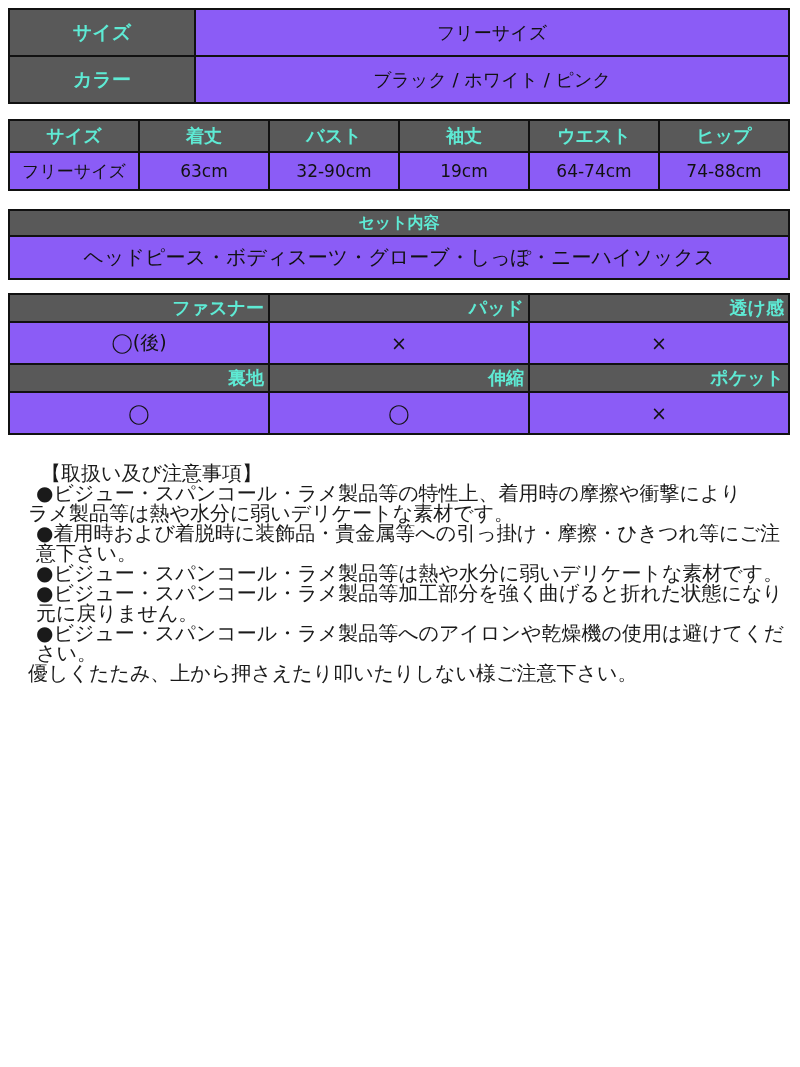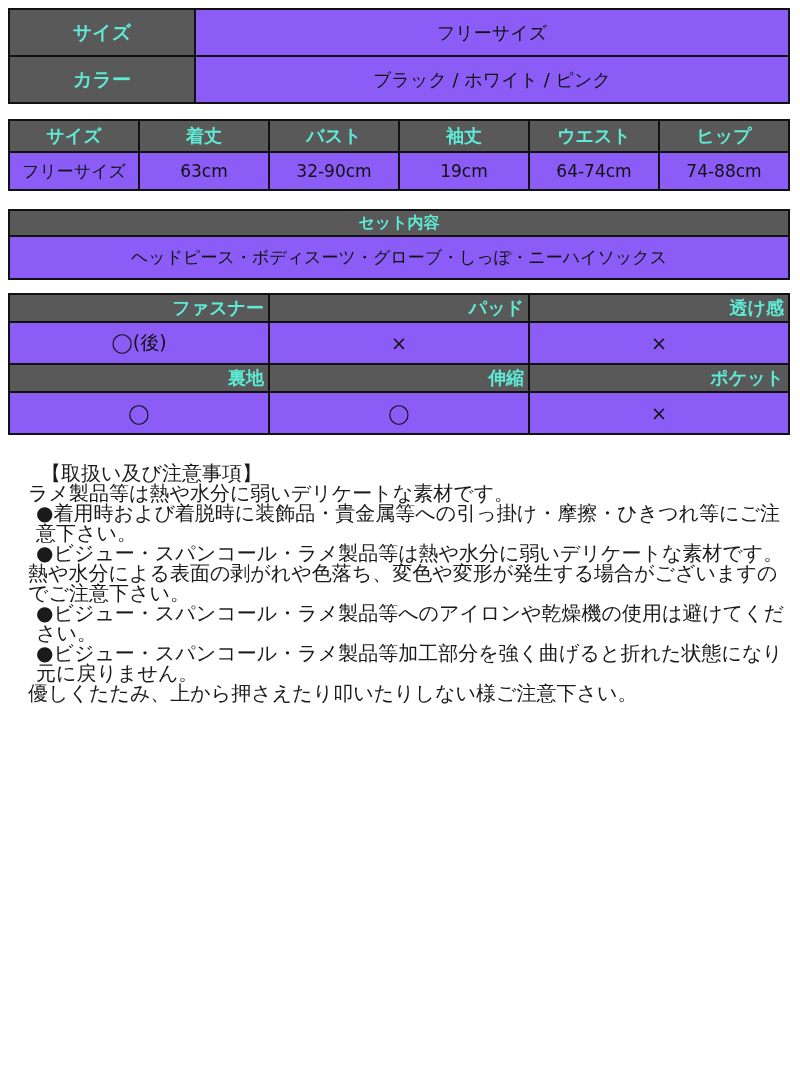--- a/index.html
+++ b/index.html
@@ -47,21 +47,21 @@
   .spec td { height: 45px; font-size: 18px; }
 
   
   .size { margin-bottom: 18px; }
   .size th { height: 30px; font-size: 18px; }
   .size td { height: 36px; font-size: 17px; }
 
   
   .set { margin-bottom: 13px; }
   .set th { height: 24px; font-size: 16px; }
-  .set td { height: 41px; font-size: 17px; }
+  .set td { height: 41px; font-size: 20px; }
 
   
   .feat th { height: 26px; font-size: 18px; text-align: right; }
   .feat td { height: 40px; font-size: 19px; }
 
   
   .notes {
     margin-top: 28px;
     padding-left: 20px;
     font-size: 20px;
@@ -142,22 +142,22 @@
     <tr>
       <td>◯</td>
       <td>◯</td>
       <td>×</td>
     </tr>
   </tbody>
     </table>
 
   <div class="notes">
     <div class="title">【取扱い及び注意事項】</div>
+    <div class="bullet">●ビジュー・スパンコール・ラメ製品等の特性上、着用時の摩擦や衝撃により</div>
     <div class="cont">ラメ製品等は熱や水分に弱いデリケートな素材です。</div>
     <div class="bullet">●着用時および着脱時に装飾品・貴金属等への引っ掛け・摩擦・ひきつれ等にご注意下さい。</div>
     <div class="bullet">●ビジュー・スパンコール・ラメ製品等は熱や水分に弱いデリケートな素材です。</div>
-    <div class="cont">熱や水分による表面の剥がれや色落ち、変色や変形が発生する場合がございますのでご注意下さい。</div>
+    <div class="bullet">●ビジュー・スパンコール・ラメ製品等加工部分を強く曲げると折れた状態になり元に戻りません。</div>
     <div class="bullet">●ビジュー・スパンコール・ラメ製品等へのアイロンや乾燥機の使用は避けてください。</div>
-    <div class="bullet">●ビジュー・スパンコール・ラメ製品等加工部分を強く曲げると折れた状態になり元に戻りません。</div>
     <div class="cont">優しくたたみ、上から押さえたり叩いたりしない様ご注意下さい。</div>
   </div>
 
 </div>
 
 </body></html>

